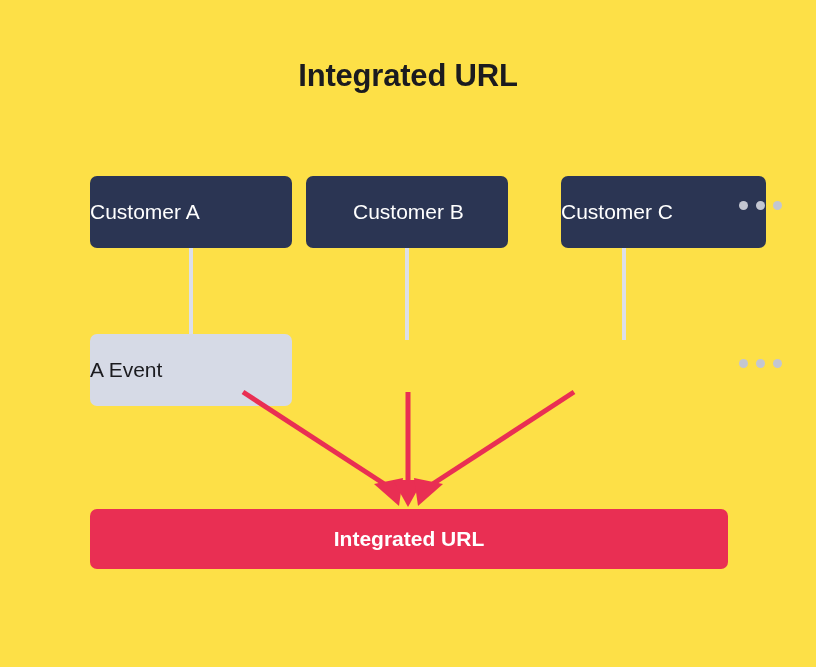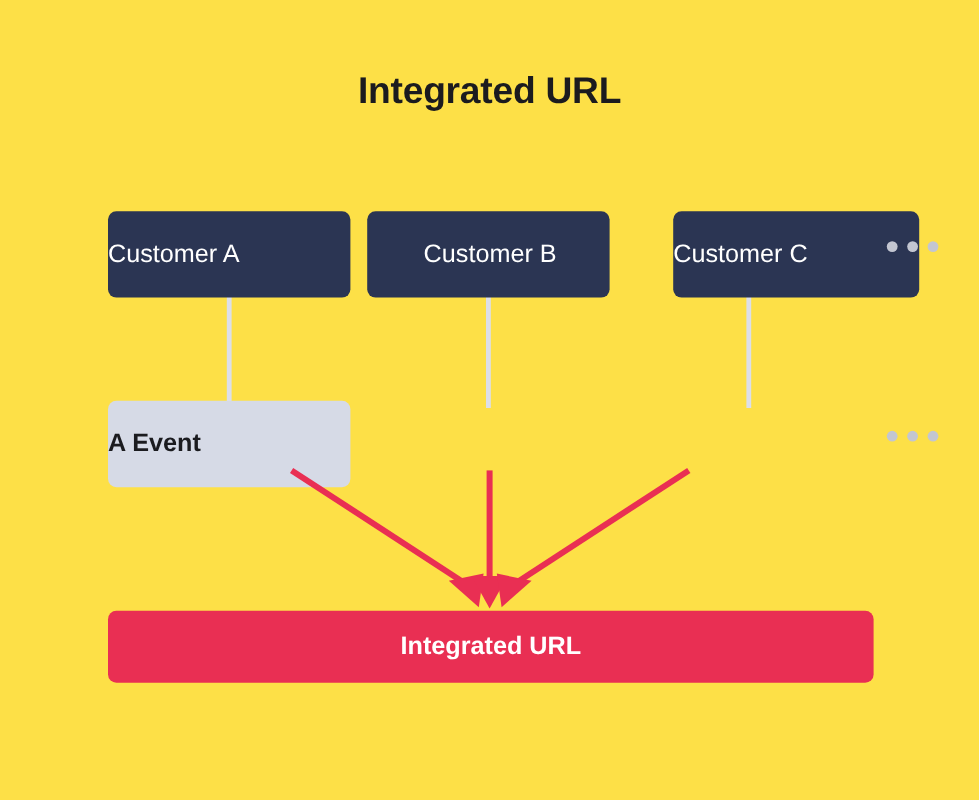--- a/index.html
+++ b/index.html
@@ -58,21 +58,20 @@
   }
   .box-customer {
     background: #2b3553;
     color: #ffffff;
     top: 176px;
   }
   .box-event {
     background: #d6dae6;
     color: #1b1b1f;
     top: 334px;
-    font-weight: bold;
   }
 
   .col-0 { left: 90px;  width: 202px; }
   .col-1 { left: 306px; width: 202px; padding-left: 47px; }
   .col-2 { left: 522px; width: 205px; margin-left: 39px; }
 
   .ellipsis {
     position: absolute;
     display: flex;
     gap: 8px;

